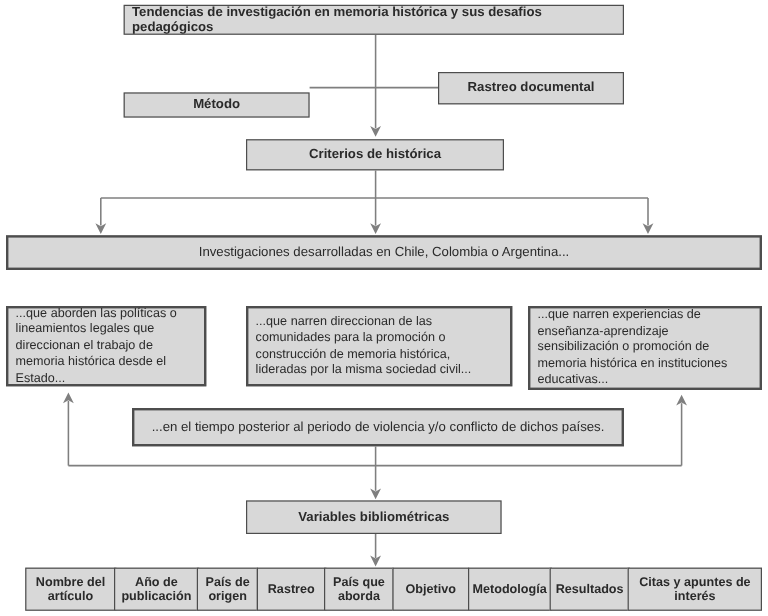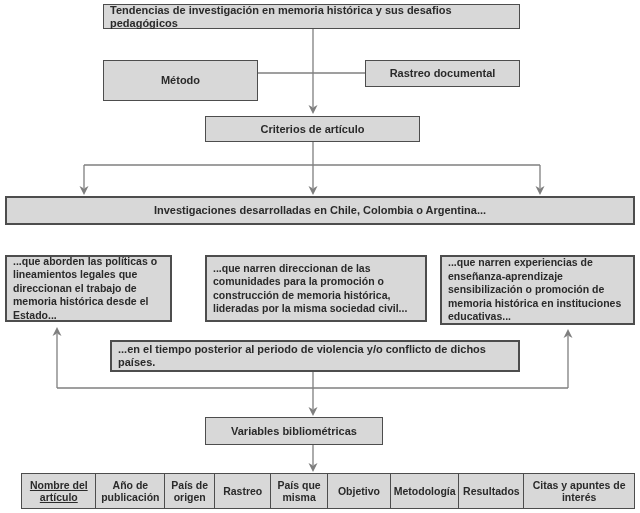--- a/index.html
+++ b/index.html
@@ -23,37 +23,37 @@
   .box{
     position:absolute;
     box-sizing:border-box;
     background:var(--box-fill);
     border:1.5px solid var(--box-border);
     display:flex;align-items:center;justify-content:center;
     font-size:11px;font-weight:600;
     line-height:13px;
     padding:2px 6px;
   }
-  .box.strong{border-width:2px;font-weight:700;}
+  .box.strong{border-width:2px;font-weight:400;}
   .box.small{font-size:10.5px;line-height:13.5px;}
   #bottom-row{
     position:absolute;left:5px;top:473px;width:630px;height:36px;
     display:flex;
   }
   .cell{
     box-sizing:border-box;
     background:var(--box-fill);
     border:1.5px solid var(--box-border);
     display:flex;align-items:center;justify-content:center;
     text-align:center;
     font-size:10.5px;font-weight:600;line-height:12.5px;
     padding:1px 2px;
     margin-left:-1.5px;
   }
-  .cell:first-child{margin-left:16px;text-decoration:underline;}
+  .cell:first-child{margin-left:16px;}
 </style>
 </head>
 <body>
 
 <div id="stage">
 
   <svg id="wires" viewBox="0 0 640 513" xmlns="http://www.w3.org/2000/svg">
 
     <line x1="313" y1="29" x2="313" y2="107"></line>
     <path d="M313 114 L308.5 105 L313 107.5 L317.5 105 Z"></path>
@@ -79,43 +79,43 @@
 
     <line x1="313" y1="388" x2="313" y2="409"></line>
     <path d="M313 416 L308.5 407 L313 409.5 L317.5 407 Z"></path>
 
     <line x1="313" y1="445" x2="313" y2="465"></line>
     <path d="M313 472 L308.5 463 L313 465.5 L317.5 463 Z"></path>
   </svg>
 
   <div class="box" style="left:103px;top:4px;width:417px;height:25px">Tendencias de investigación en memoria histórica y sus desafios pedagógicos</div>
 
-  <div class="box" style="left:103px;top:60px;width:155px;height:41px">Método</div>
+  <div class="box" style="left:103px;top:77px;width:155px;height:21px">Método</div>
 
   <div class="box" style="left:365px;top:60px;width:155px;height:27px">Rastreo documental</div>
 
-  <div class="box" style="left:205px;top:116px;width:215px;height:26px">Criterios de artículo</div>
+  <div class="box" style="left:205px;top:116px;width:215px;height:26px">Criterios de histórica</div>
 
   <div class="box strong" style="left:5px;top:196px;width:630px;height:29px">Investigaciones desarrolladas en Chile, Colombia o Argentina...</div>
 
   <div class="box strong small" style="left:5px;top:255px;width:167px;height:67px">...que aborden las políticas o lineamientos legales que direccionan el trabajo de memoria histórica desde el Estado...</div>
 
   <div class="box strong small" style="left:205px;top:255px;width:222px;height:67px">...que narren direccionan de las comunidades para la promoción o construcción de memoria histórica, lideradas por la misma sociedad civil...</div>
 
   <div class="box strong small" style="left:440px;top:255px;width:195px;height:70px">...que narren experiencias de enseñanza-aprendizaje sensibilización o promoción de memoria histórica en instituciones educativas...</div>
 
   <div class="box strong" style="left:110px;top:340px;width:410px;height:32px">...en el tiempo posterior al periodo de violencia y/o conflicto de dichos países.</div>
 
-  <div class="box" style="left:205px;top:417px;width:178px;height:28px">Variables bibliométricas</div>
+  <div class="box" style="left:205px;top:417px;width:213px;height:28px">Variables bibliométricas</div>
 
   <div id="bottom-row">
     <div class="cell" style="flex:71 0 0">Nombre del artículo</div>
     <div class="cell" style="flex:66 0 0">Año de publicación</div>
     <div class="cell" style="flex:46 0 0">País de origen</div>
     <div class="cell" style="flex:53 0 0">Rastreo</div>
-    <div class="cell" style="flex:53 0 0">País que misma</div>
+    <div class="cell" style="flex:53 0 0">País que aborda</div>
     <div class="cell" style="flex:60 0 0">Objetivo</div>
     <div class="cell" style="flex:65 0 0">Metodología</div>
     <div class="cell" style="flex:62 0 0">Resultados</div>
     <div class="cell" style="flex:108 0 0">Citas y apuntes de interés</div>
   </div>
 
 </div>
 
 </body></html>

